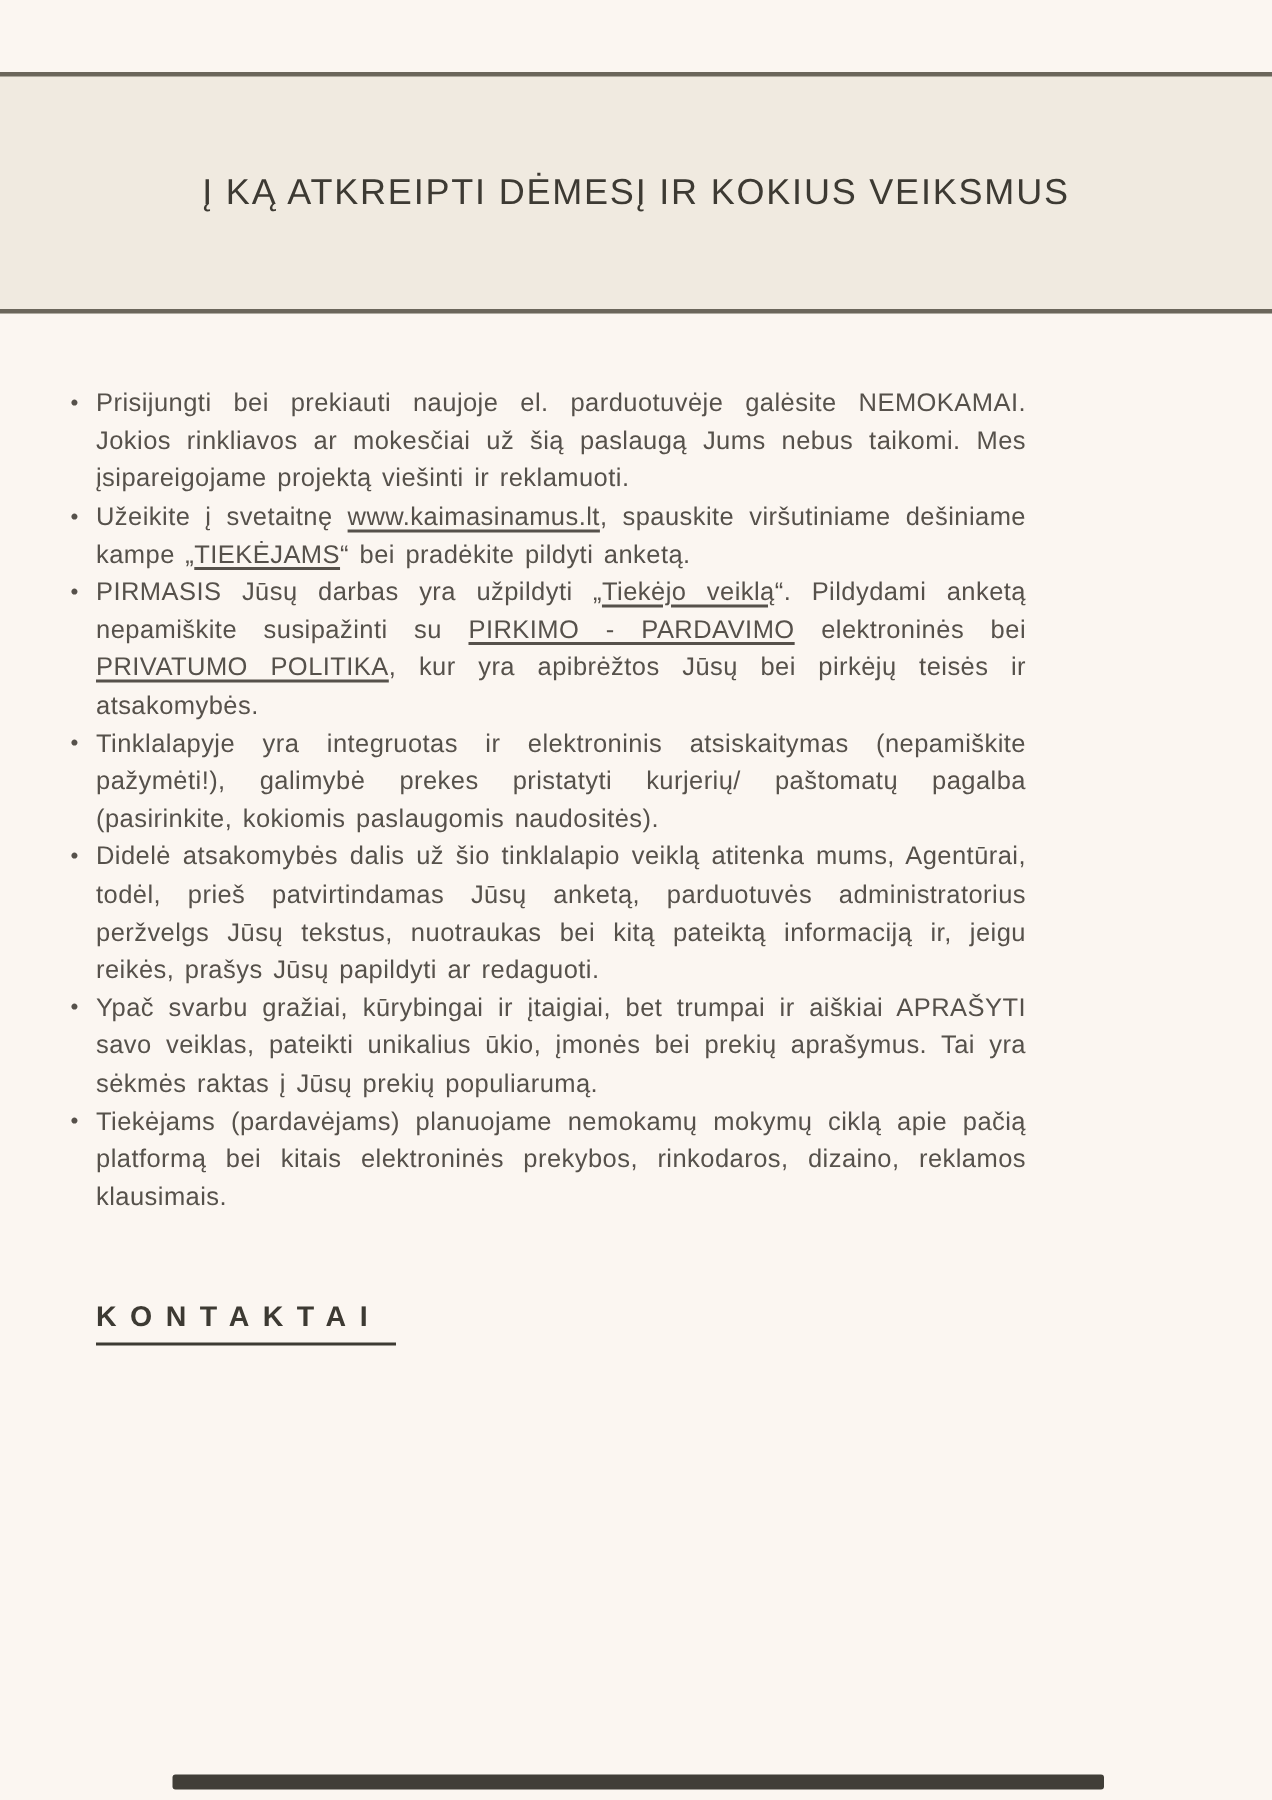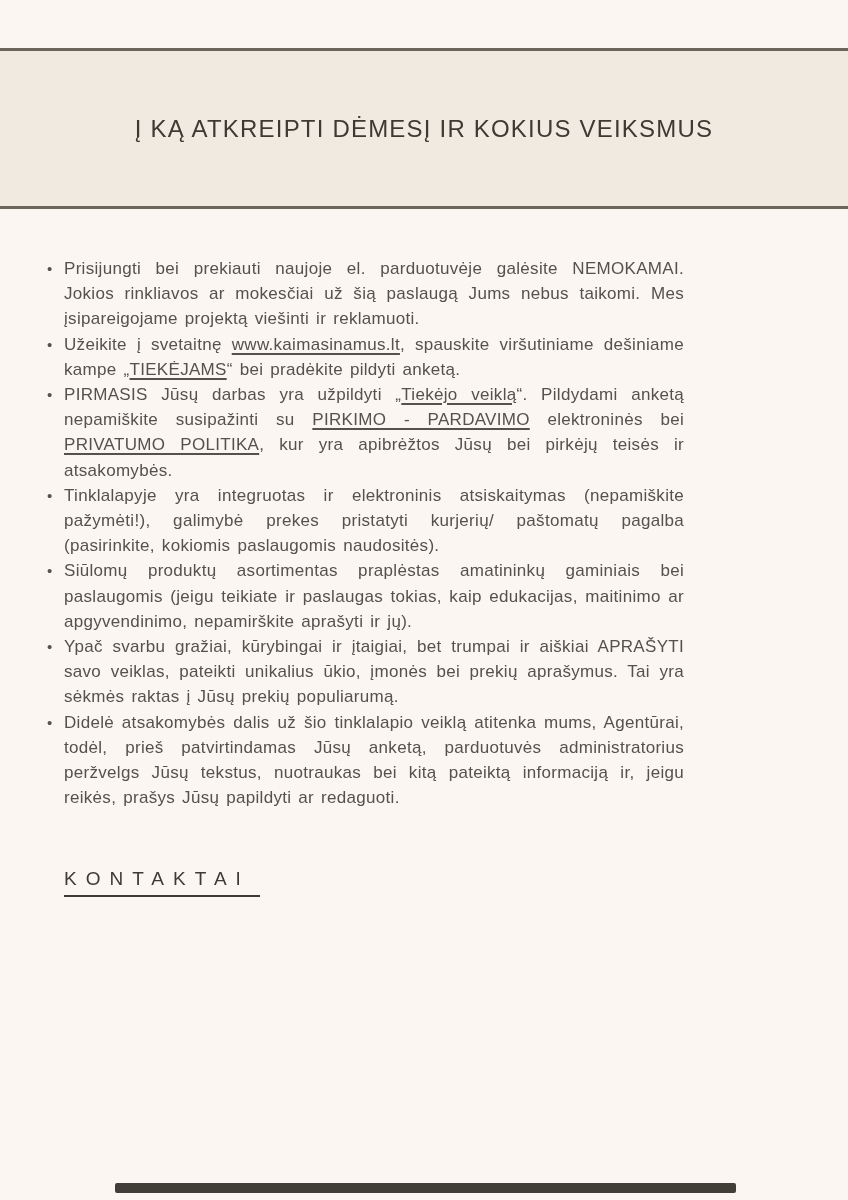--- a/index.html
+++ b/index.html
@@ -46,21 +46,21 @@
   .u{
     text-decoration:underline;
     text-underline-offset:3px;
     text-decoration-thickness:1.5px;
     margin-top:20px;
   }
   
   .contacts{margin-top:58px;}
   .contacts-heading{
     display:inline-block;
-    font-size:19px;font-weight:400;
+    font-size:19px;font-weight:700;
     letter-spacing:9px;
     color:var(--title-color,#3D3A33);
     border-bottom:2px solid var(--title-color,#3D3A33);
     padding:0 10px 5px 0;
     margin:0 0 10px 0;
   }
   .contact-line{
     font-size:17.5px;line-height:27px;
     letter-spacing:0.8px;
     color:var(--text-color,#56514B);
@@ -81,23 +81,23 @@
       <div>Į KĄ ATKREIPTI DĖMESĮ IR KOKIUS VEIKSMUS</div>
     </div>
 </div>
 
 <div class="content">
   <ul class="bullets">
       <li><span>Prisijungti bei prekiauti naujoje el. parduotuvėje galėsite NEMOKAMAI. Jokios rinkliavos ar mokesčiai už šią paslaugą Jums nebus taikomi. Mes įsipareigojame projektą viešinti ir reklamuoti.</span></li>
       <li><span>Užeikite į svetaitnę </span><span class="u">www.kaimasinamus.lt</span><span>, spauskite viršutiniame dešiniame kampe „</span><span class="u">TIEKĖJAMS</span><span>“ bei pradėkite pildyti anketą.</span></li>
       <li><span>PIRMASIS Jūsų darbas yra užpildyti „</span><span class="u">Tiekėjo veiklą</span><span>“. Pildydami anketą nepamiškite susipažinti su </span><span class="u">PIRKIMO - PARDAVIMO</span><span> elektroninės bei </span><span class="u">PRIVATUMO POLITIKA</span><span>, kur yra apibrėžtos Jūsų bei pirkėjų teisės ir atsakomybės.</span></li>
       <li><span>Tinklalapyje yra integruotas ir elektroninis atsiskaitymas (nepamiškite pažymėti!), galimybė prekes pristatyti kurjerių/ paštomatų pagalba (pasirinkite, kokiomis paslaugomis naudositės).</span></li>
-      <li><span>Siūlomų produktų asortimentas praplėstas amatininkų gaminiais bei paslaugomis (jeigu teikiate ir paslaugas tokias, kaip edukacijas, maitinimo ar apgyvendinimo, nepamirškite aprašyti ir jų).</span></li>
+      <li><span>Didelė atsakomybės dalis už šio tinklalapio veiklą atitenka mums, Agentūrai, todėl, prieš patvirtindamas Jūsų anketą, parduotuvės administratorius peržvelgs Jūsų tekstus, nuotraukas bei kitą pateiktą informaciją ir, jeigu reikės, prašys Jūsų papildyti ar redaguoti.</span></li>
       <li><span>Ypač svarbu gražiai, kūrybingai ir įtaigiai, bet trumpai ir aiškiai APRAŠYTI savo veiklas, pateikti unikalius ūkio, įmonės bei prekių aprašymus. Tai yra sėkmės raktas į Jūsų prekių populiarumą.</span></li>
-      <li><span>Didelė atsakomybės dalis už šio tinklalapio veiklą atitenka mums, Agentūrai, todėl, prieš patvirtindamas Jūsų anketą, parduotuvės administratorius peržvelgs Jūsų tekstus, nuotraukas bei kitą pateiktą informaciją ir, jeigu reikės, prašys Jūsų papildyti ar redaguoti.</span></li>
+      <li><span>Tiekėjams (pardavėjams) planuojame nemokamų mokymų ciklą apie pačią platformą bei kitais elektroninės prekybos, rinkodaros, dizaino, reklamos klausimais.</span></li>
     </ul>
 
   <div class="contacts">
     <div class="contacts-heading">KONTAKTAI</div>
   </div>
 </div>
 
 <div class="bottom-bar"></div>
 
 </body></html>

